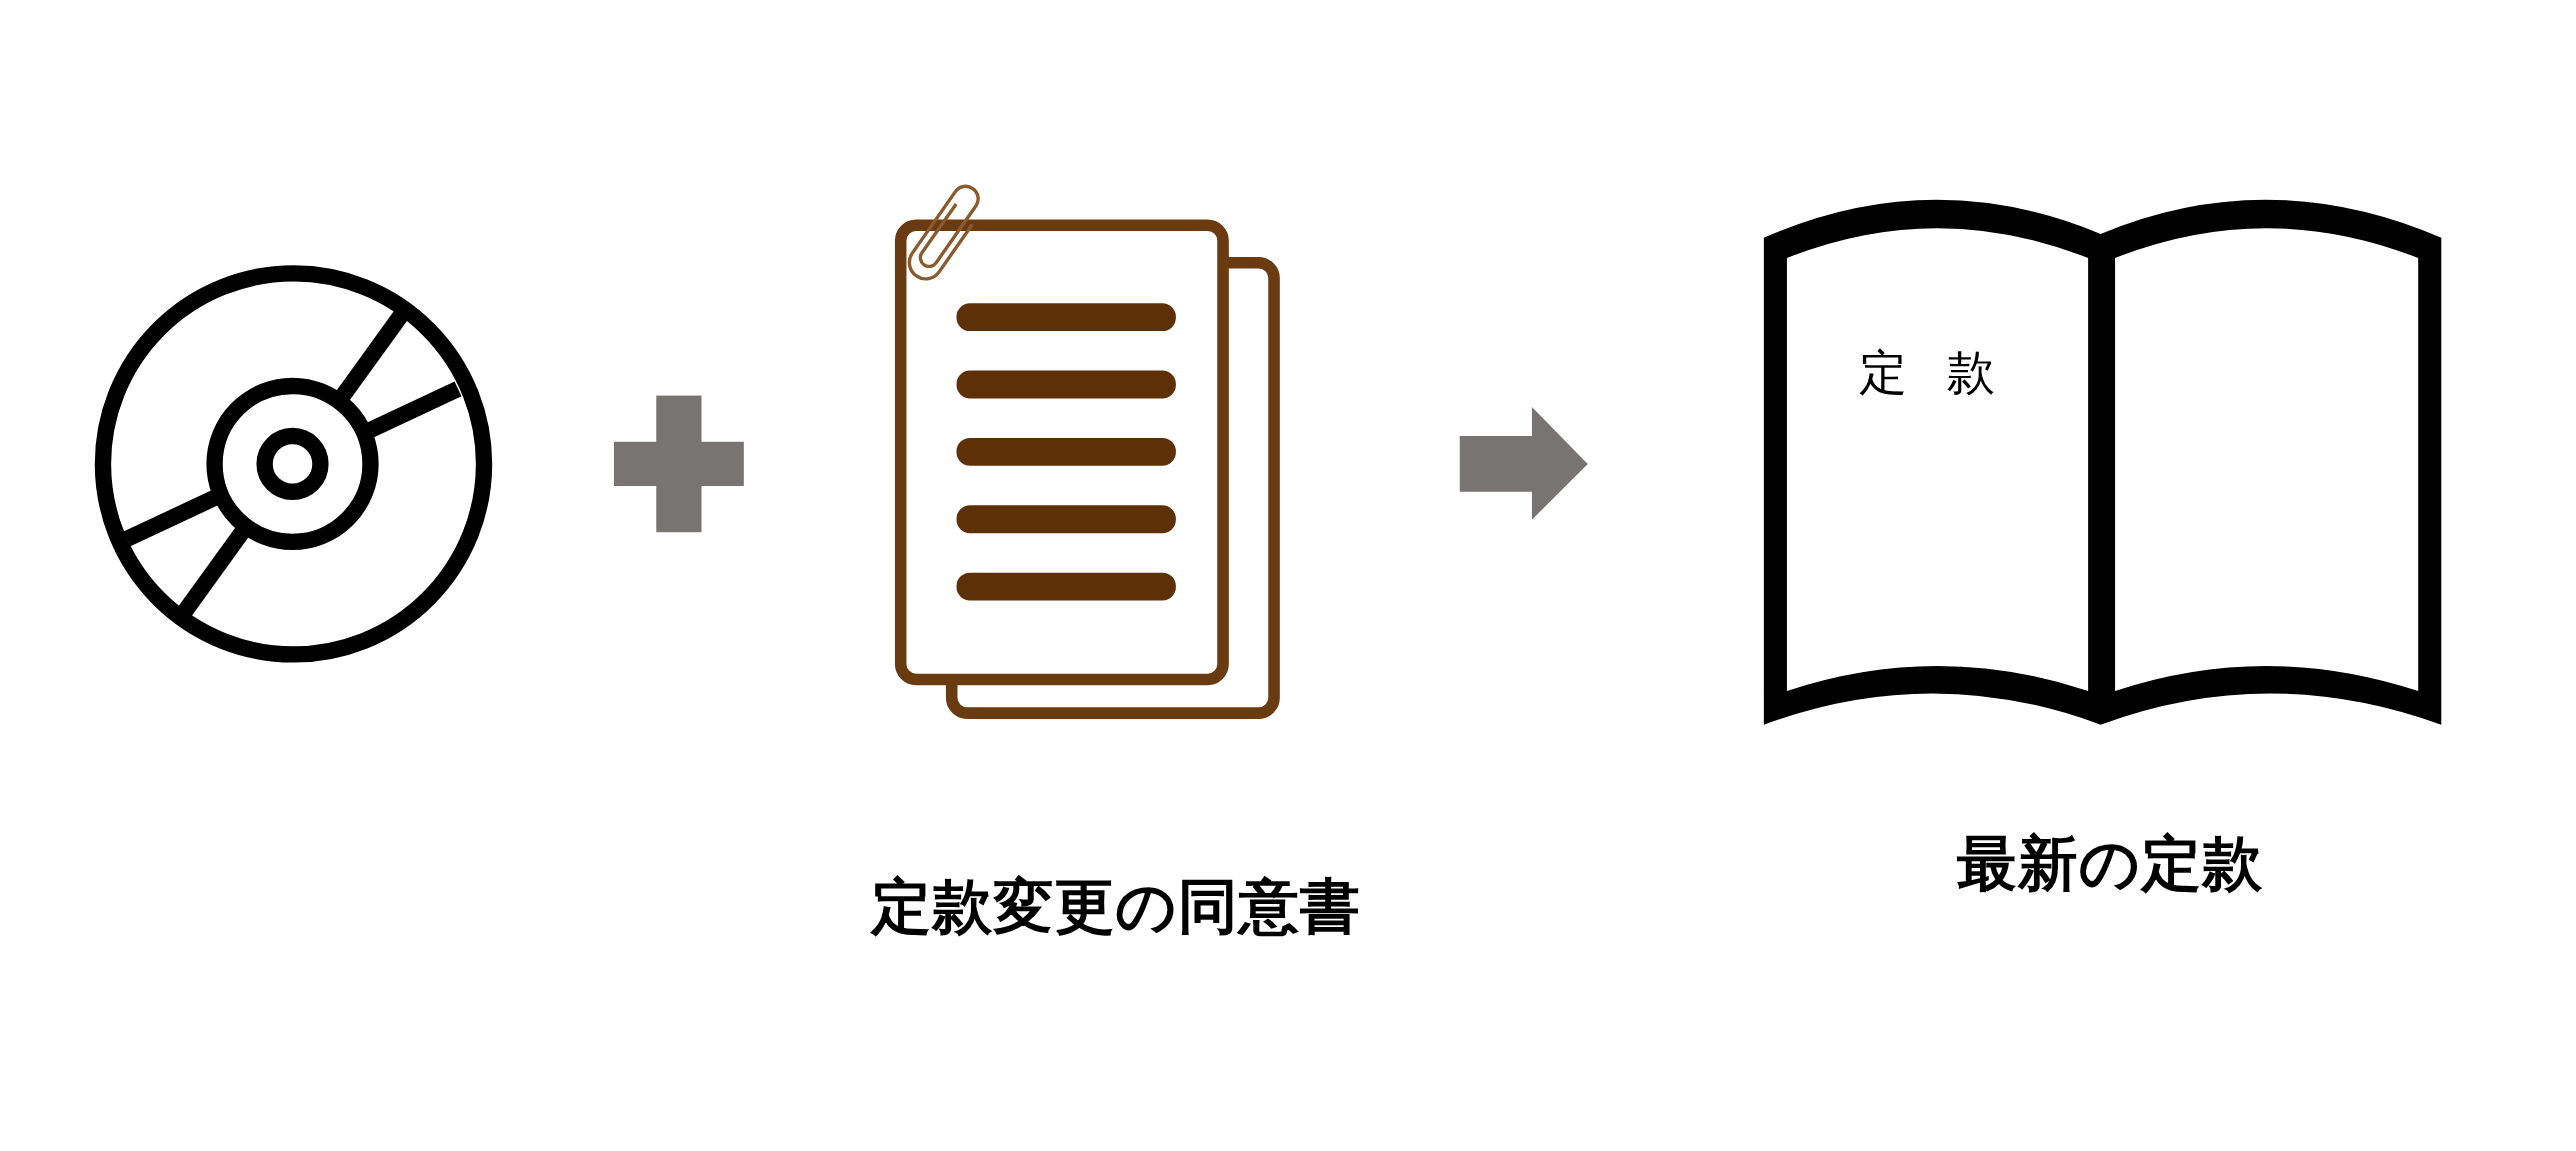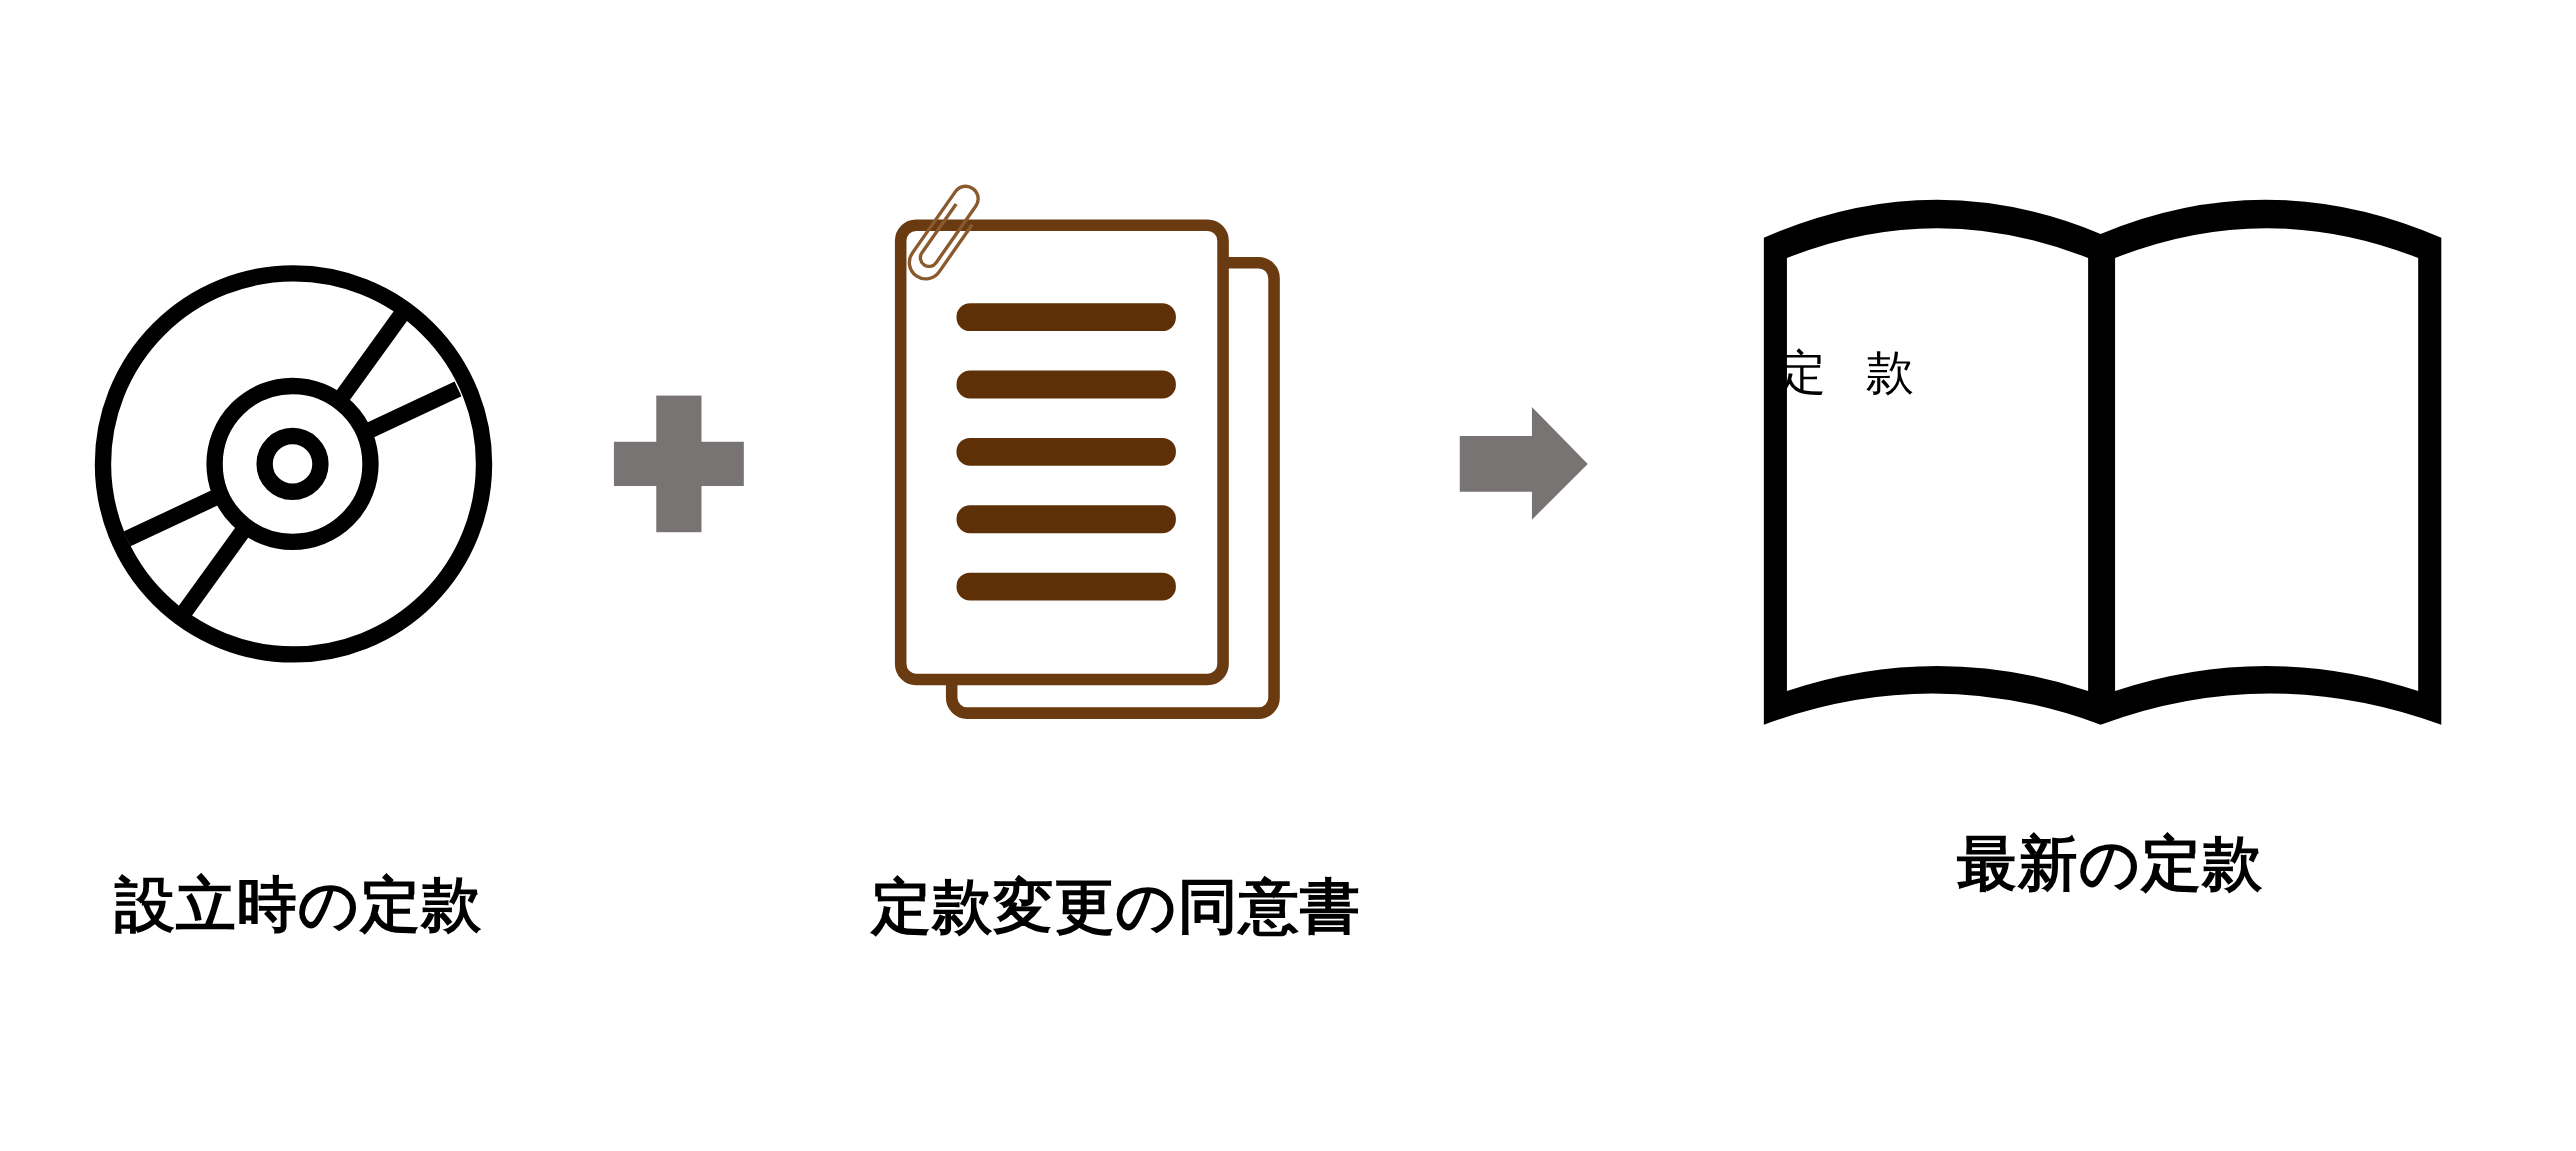--- a/index.html
+++ b/index.html
@@ -32,21 +32,21 @@
       color: #000000;
       white-space: nowrap;
       text-align: center;
       letter-spacing: 1px;
     }
     .label-1 { left: 106px;  top: 872px;  width: 385px; }
     .label-2 { left: 856px;  top: 874px;  width: 520px; }
     .label-3 { left: 1944px; top: 831px;  width: 332px; }
     .book-text {
       position: absolute;
-      left: 1778px;
+      left: 1859px;
       top: 343px;
       font-size: 48px;
       line-height: 58px;
       font-weight: normal;
       color: #000000;
       white-space: nowrap;
       letter-spacing: 40px;
     }
   </style>
 </head>
@@ -113,18 +113,17 @@
              Q 2013 666 1857 718 Z"></path>
 
     <path fill="#fff" d="M 2198 268
              Q 2355 206 2513 268
              L 2513 718
              Q 2355 666 2198 718 Z"></path>
   </svg>
 
   <div class="book-text">定款</div>
 
-  <div class="label label-1">設立時の定款</div>
   <div class="label label-2">定款変更の同意書</div>
   <div class="label label-3">最新の定款</div>
 
 </div>
 
 
 </body></html>

